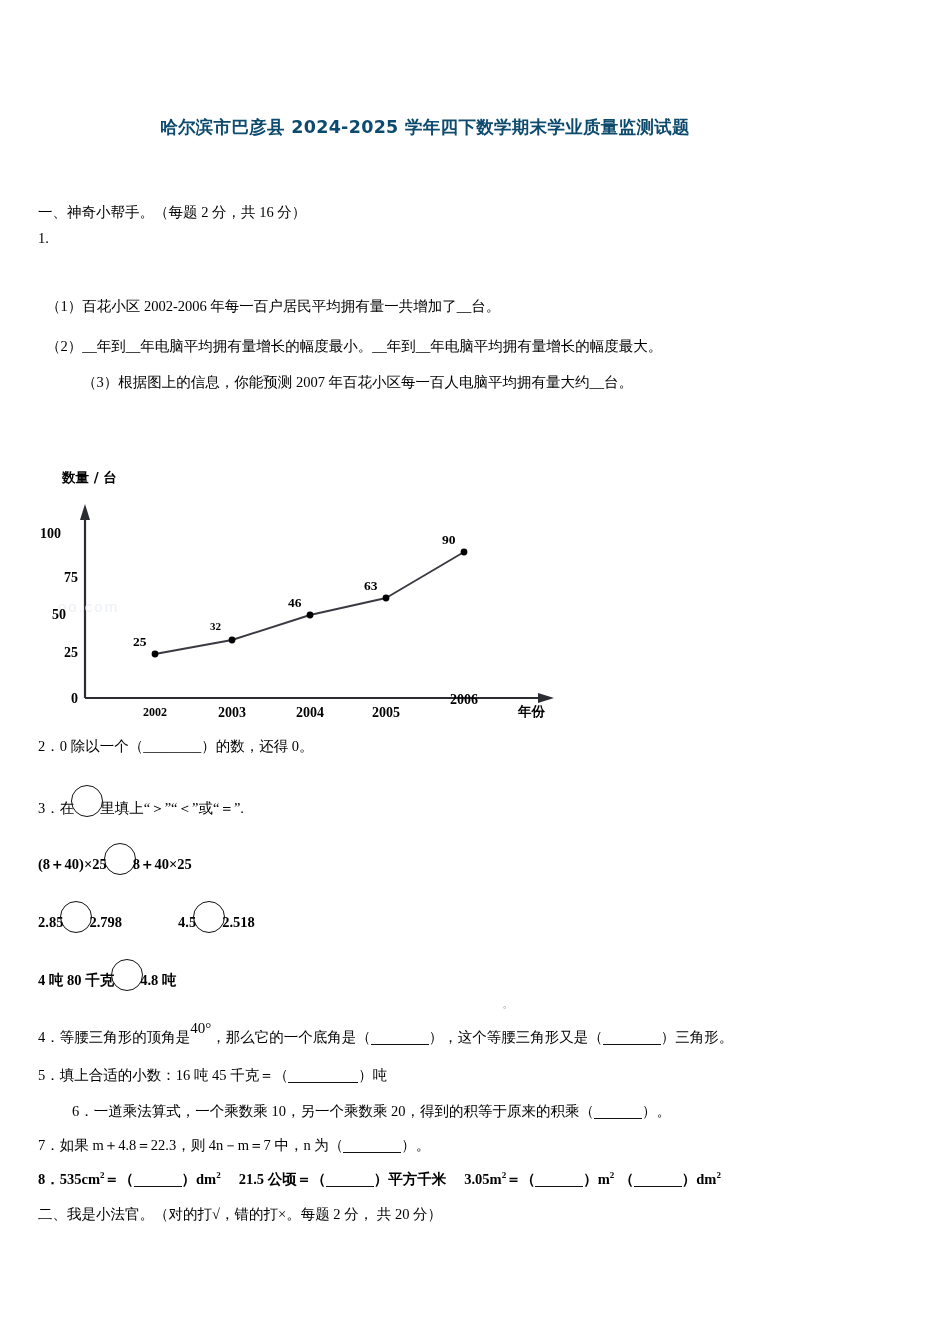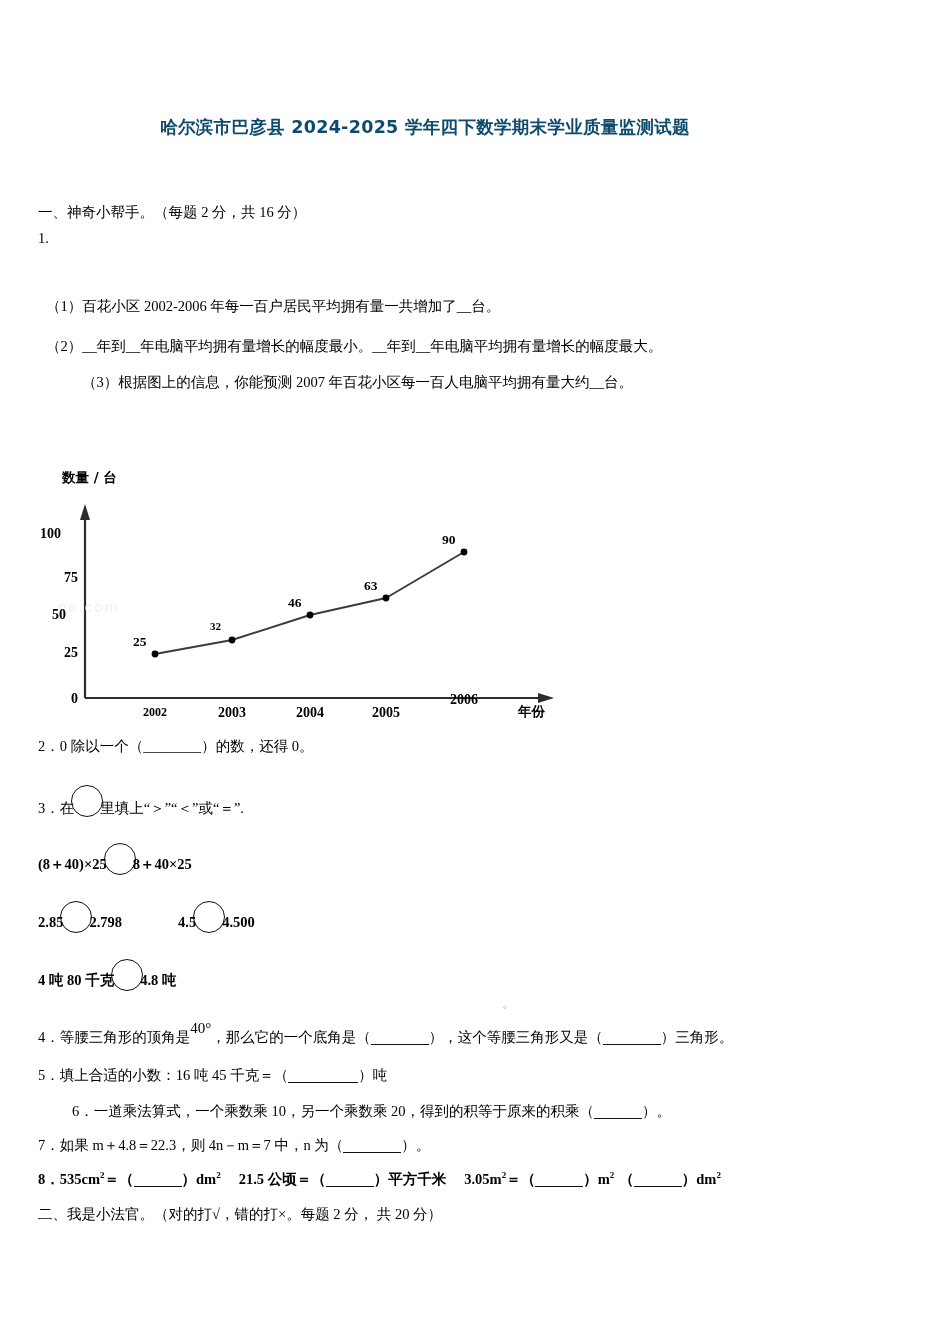--- a/index.html
+++ b/index.html
@@ -178,21 +178,21 @@
 
   <div class="line q" style="left:38px; top:843px; font-weight:bold;">
     <span>(8＋40)×25</span><span class="circ"></span><span>8＋40×25</span>
   </div>
 
   <div class="line q" style="left:38px; top:901px; font-weight:bold;">
     <span>2.85</span><span class="circ"></span><span>2.798</span>
   </div>
 
   <div class="line q" style="left:178px; top:901px; font-weight:bold;">
-    <span>4.5</span><span class="circ"></span><span>4.500</span>
+    <span>4.5</span><span class="circ"></span><span>2.518</span>
   </div>
 
   <div class="line q" style="left:38px; top:959px; font-weight:bold;">
     <span>4 吨 80 千克</span><span class="circ"></span><span>4.8 吨</span>
   </div>
 
   <div class="line q" style="left:38px; top:1019px;">
     <span>4．等腰三角形的顶角是</span><span class="deg-sup">40°</span><span>，那么它的一个底角是（</span><span class="blank b-md"></span><span>），这个等腰三角形又是（</span><span class="blank b-md"></span><span>）三角形。</span>
   </div>
   <div class="tiny-deg" style="left:503px; top:1005px;">°</div>

